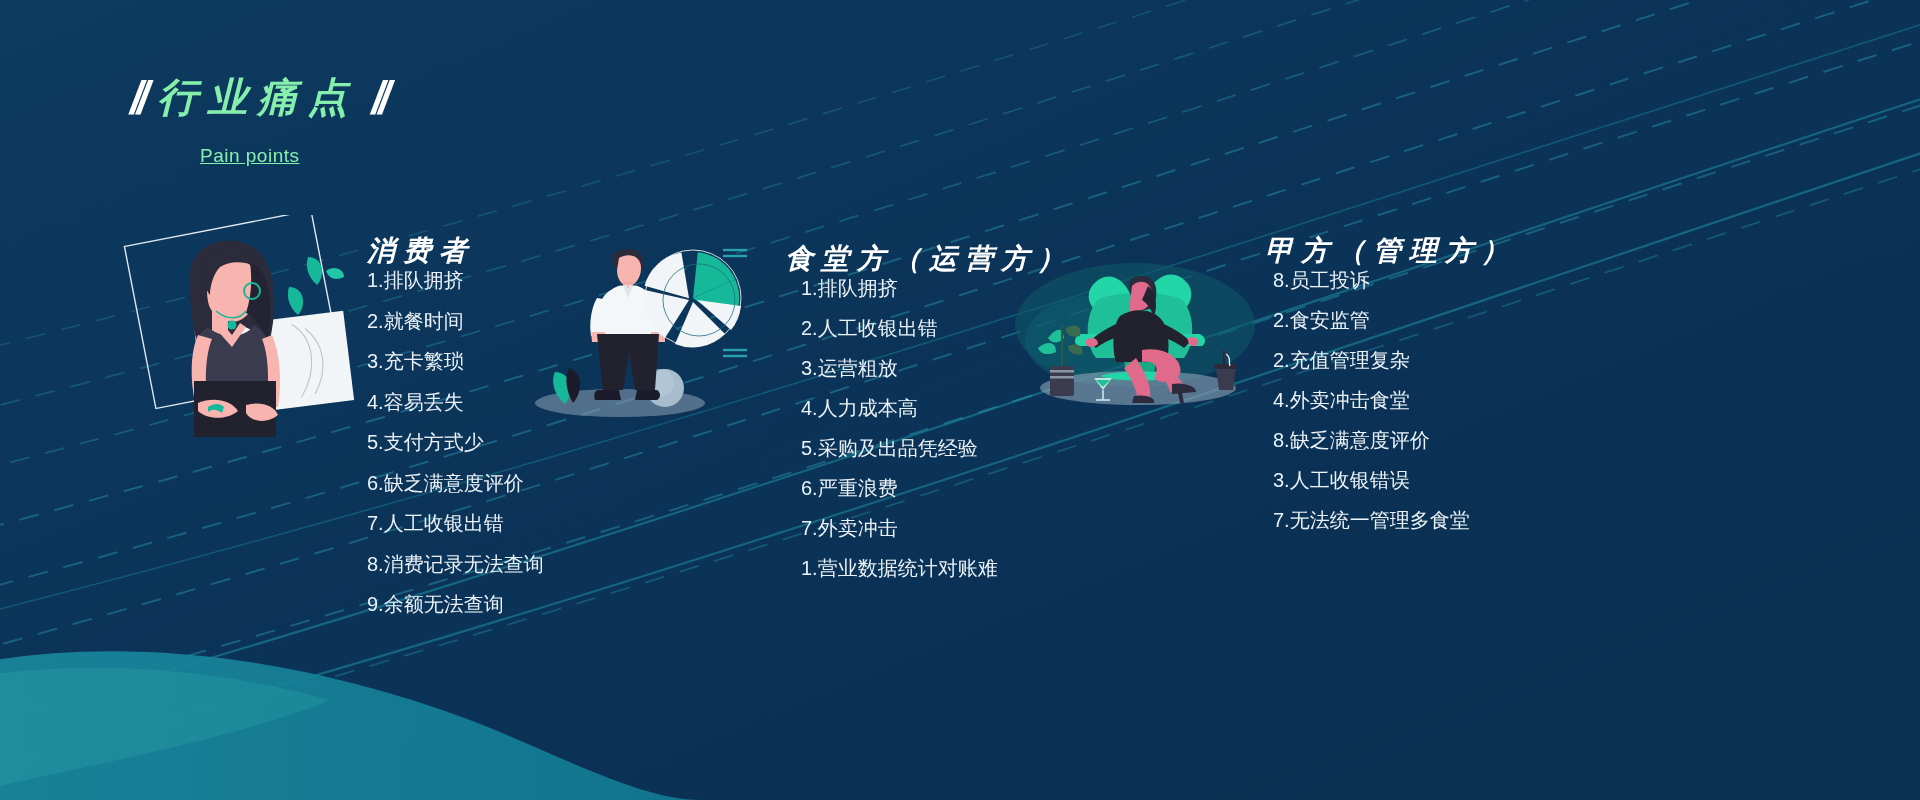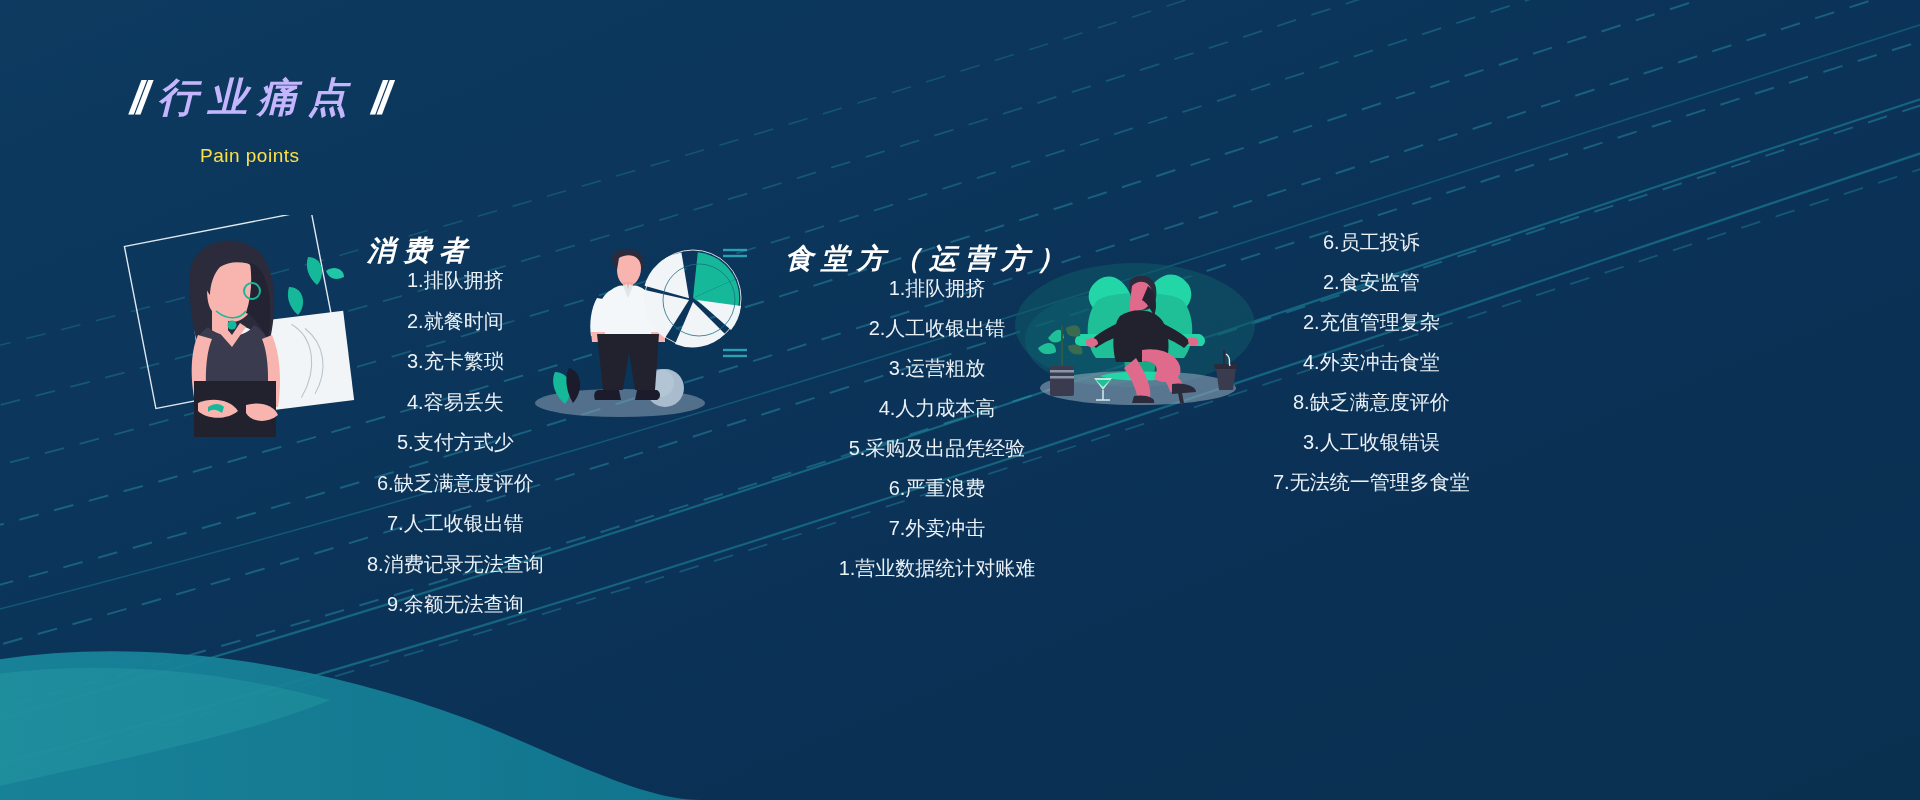--- a/index.html
+++ b/index.html
@@ -10,33 +10,33 @@
     position:relative;
   }
   .stage{position:absolute;inset:0;overflow:hidden;}
   .bg-svg{position:absolute;left:0;top:0;width:1920px;height:800px;}
 
   
   .header{position:absolute;left:130px;top:70px;}
   .title-row{display:flex;align-items:center;gap:14px;}
   .slash{display:inline-block;color:#ffffff;font-size:46px;line-height:1;
          font-weight:700;font-style:italic;letter-spacing:-6px;}
-  .title-cn{color:#c4b5fd;font-size:40px;letter-spacing:10px;font-weight:700;
+  .title-cn{color:#86efac;font-size:40px;letter-spacing:10px;font-weight:700;
             font-style:italic;font-family:"Liberation Serif","DejaVu Serif",serif;
             white-space:nowrap;text-align:right;}
-  .title-en{color:#fde047;font-size:19px;margin-top:20px;margin-left:70px;letter-spacing:.5px;}
+  .title-en{color:#86efac;font-size:19px;margin-top:20px;margin-left:70px;letter-spacing:.5px;text-decoration:underline;}
 
   
   .col{position:absolute;}
   .col-head{color:#ffffff;font-size:28px;font-weight:700;font-style:italic;
             letter-spacing:8px;white-space:nowrap;
             font-family:"Liberation Serif","DejaVu Serif",serif;
             }
   .col-list{list-style:none;margin:0;padding:0;}
-  .col-list li{color:#eaf1f7;font-size:20px;line-height:1;margin-bottom:20px;white-space:nowrap;text-align:center;}
+  .col-list li{color:#eaf1f7;font-size:20px;line-height:1;margin-bottom:20px;white-space:nowrap;}
   #col1{left:367px;top:232px;}
   #col2{left:785px;top:240px;}
   #col3{left:1265px;top:232px;}
   #col1 .col-list li{margin-bottom:20.5px;}
   #col2 .col-list{margin-left:16px;}
   #col3 .col-list{margin-left:8px;}
 
   .illus{position:absolute;}
   #illus1{left:120px;top:215px;width:250px;height:225px;}
   #illus2{left:525px;top:240px;width:240px;height:180px;}
@@ -266,22 +266,23 @@
       <li>3.运营粗放</li>
       <li>4.人力成本高</li>
       <li>5.采购及出品凭经验</li>
       <li>6.严重浪费</li>
       <li>7.外卖冲击</li>
       <li>1.营业数据统计对账难</li>
     </ul>
   </div>
 
   <div class="col" id="col3">
+    <div class="col-head">甲方（管理方）</div>
     <ul class="col-list">
-      <li>6.员工投诉</li>
+      <li>8.员工投诉</li>
       <li>2.食安监管</li>
       <li>2.充值管理复杂</li>
       <li>4.外卖冲击食堂</li>
       <li>8.缺乏满意度评价</li>
       <li>3.人工收银错误</li>
       <li>7.无法统一管理多食堂</li>
     </ul>
   </div>
 
 </div>

